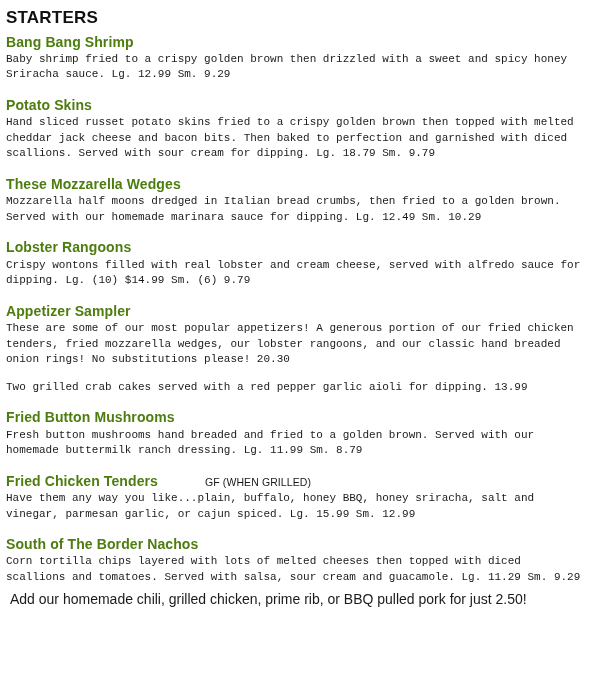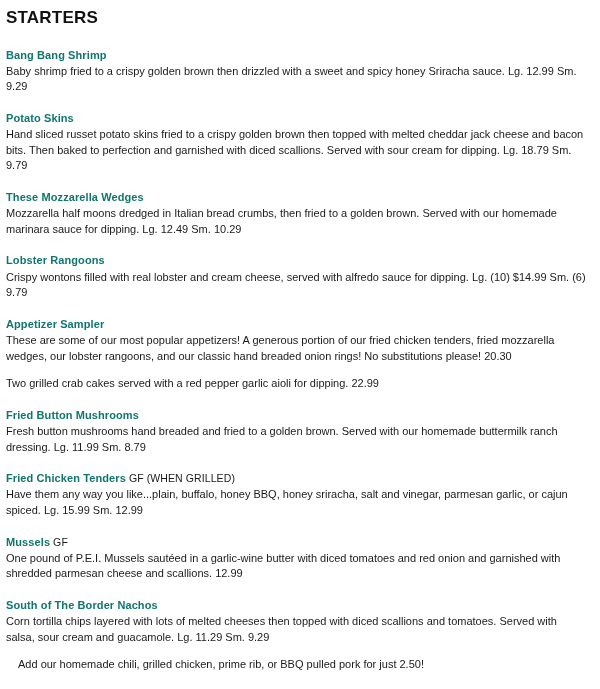--- a/index.html
+++ b/index.html
@@ -17,59 +17,61 @@
   .menu-page {
     padding: 6px 14px 8px 6px;
     box-sizing: border-box;
     width: 600px;
   }
   .section-title {
     font-size: 17px;
     font-weight: bold;
     color: #111111;
     letter-spacing: 0.2px;
-    margin: 2px 0 16px 0;
+    margin: 2px 0 4px 0;
     line-height: 1.15;
   }
   .menu-item {
     margin: 0 0 12px 0;
   }
   .item-header {
     margin: 0 0 1px 0;
     line-height: 1.2;
   }
   .item-name {
-    font-size: 11px;
+    font-size: 14px;
     font-weight: bold;
-    color: #0f766e;
+    color: #4d7c0f;
     letter-spacing: 0.1px;
   }
   .item-tag {
     font-size: 10.5px;
     font-weight: normal;
     color: #1a1a1a;
     letter-spacing: 0.1px;
     padding-left: 3px;
+    margin-left: 44px;
   }
   .item-tag:empty {
     display: none;
   }
   .item-desc {
     font-size: 11px;
     color: #1a1a1a;
     line-height: 1.42;
     max-width: 580px;
     margin: 0;
+    font-family: Liberation Mono, monospace;
   }
   .item-extra {
-    font-size: 11px;
+    font-size: 14px;
     color: #1a1a1a;
     line-height: 1.42;
     max-width: 580px;
-    margin: 12px;
+    margin: 4px;
   }
   .item-extra:empty {
     display: none;
   }
 </style>
 </head>
 <body>
 
 <div class="menu-page">
 
@@ -109,47 +111,40 @@
 
   <div class="menu-item">
     <div class="item-header">
       <span class="item-name">Appetizer Sampler</span>
     </div>
     <p class="item-desc">These are some of our most popular appetizers! A generous portion of our fried chicken tenders, fried mozzarella wedges, our lobster rangoons, and our classic hand breaded onion rings! No substitutions please! 20.30</p>
 
   </div>
 
   <div class="menu-item">
-    <p class="item-desc">Two grilled crab cakes served with a red pepper garlic aioli for dipping. 22.99</p>
+    <p class="item-desc">Two grilled crab cakes served with a red pepper garlic aioli for dipping. 13.99</p>
 
   </div>
 
   <div class="menu-item">
     <div class="item-header">
       <span class="item-name">Fried Button Mushrooms</span>
     </div>
     <p class="item-desc">Fresh button mushrooms hand breaded and fried to a golden brown. Served with our homemade buttermilk ranch dressing. Lg. 11.99   Sm. 8.79</p>
 
   </div>
 
   <div class="menu-item">
     <div class="item-header">
       <span class="item-name">Fried Chicken Tenders</span><span class="item-tag">GF (WHEN GRILLED)</span>
     </div>
     <p class="item-desc">Have them any way you like...plain, buffalo, honey BBQ, honey sriracha, salt and vinegar, parmesan garlic, or cajun spiced. Lg. 15.99   Sm. 12.99</p>
 
   </div>
 
-  <div class="menu-item">
-    <div class="item-header">
-      <span class="item-name">Mussels</span><span class="item-tag">GF</span>
-    </div>
-    <p class="item-desc">One pound of P.E.I. Mussels sautéed in a garlic-wine butter with diced tomatoes and red onion and garnished with shredded parmesan cheese and scallions. 12.99</p>
-
-  </div>
 
   <div class="menu-item">
     <div class="item-header">
       <span class="item-name">South of The Border Nachos</span>
     </div>
     <p class="item-desc">Corn tortilla chips layered with lots of melted cheeses then topped with diced scallions and tomatoes. Served with salsa, sour cream and guacamole. Lg. 11.29   Sm. 9.29</p>
     <p class="item-extra">Add our homemade chili, grilled chicken, prime rib, or BBQ pulled pork for just 2.50!</p>
   </div>
 
 </div>

